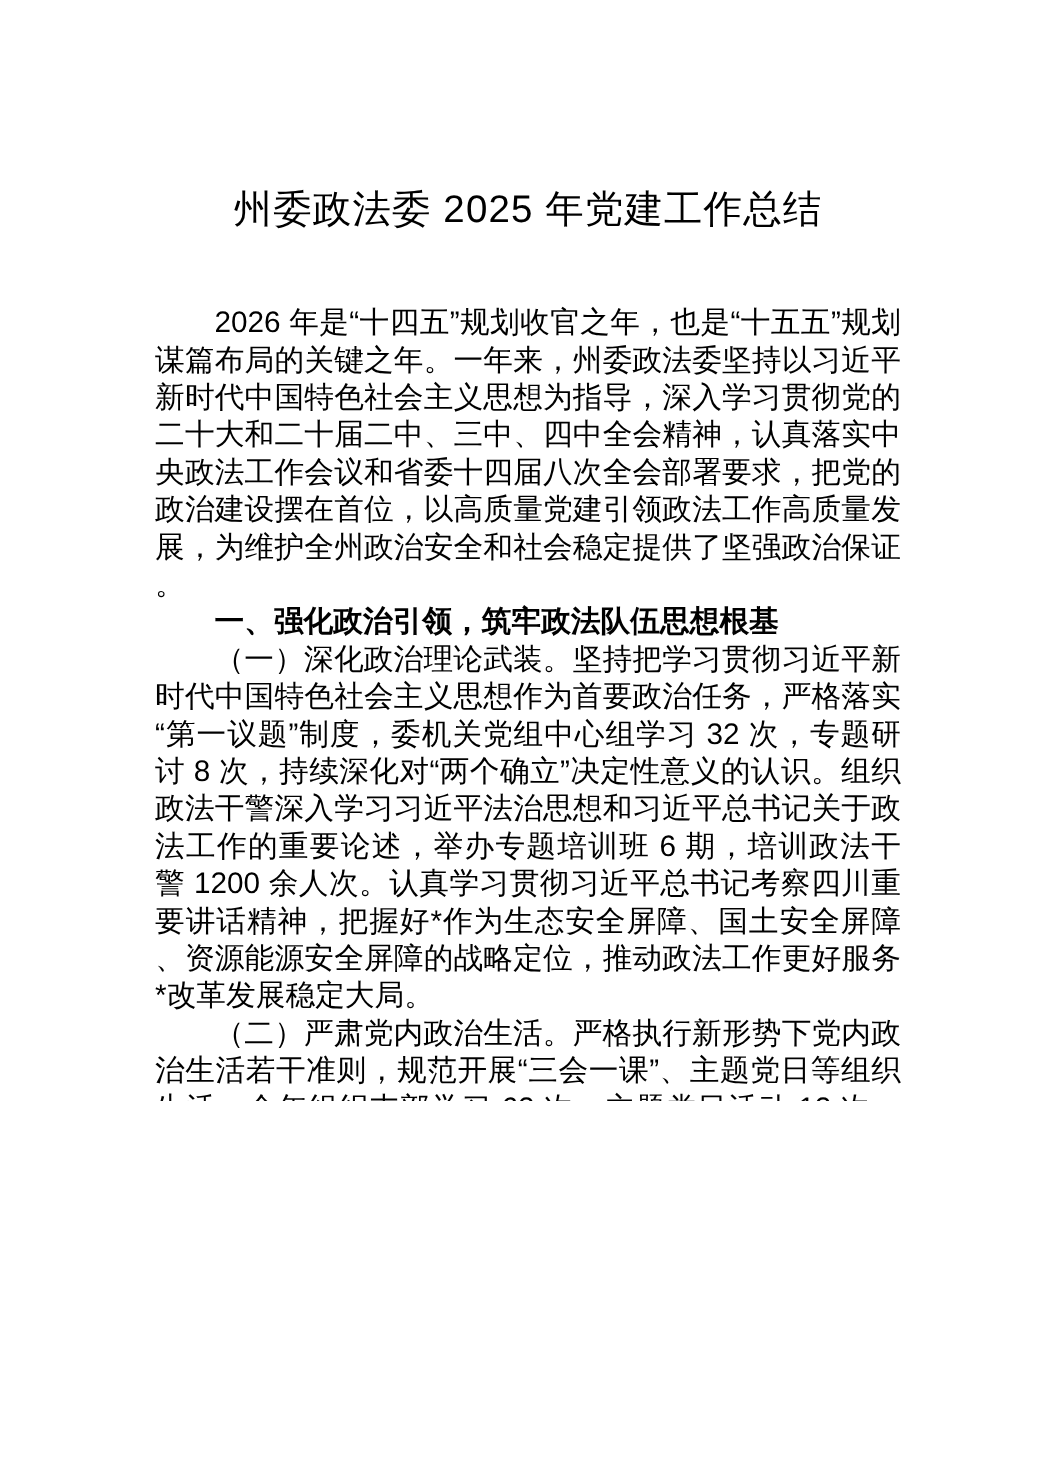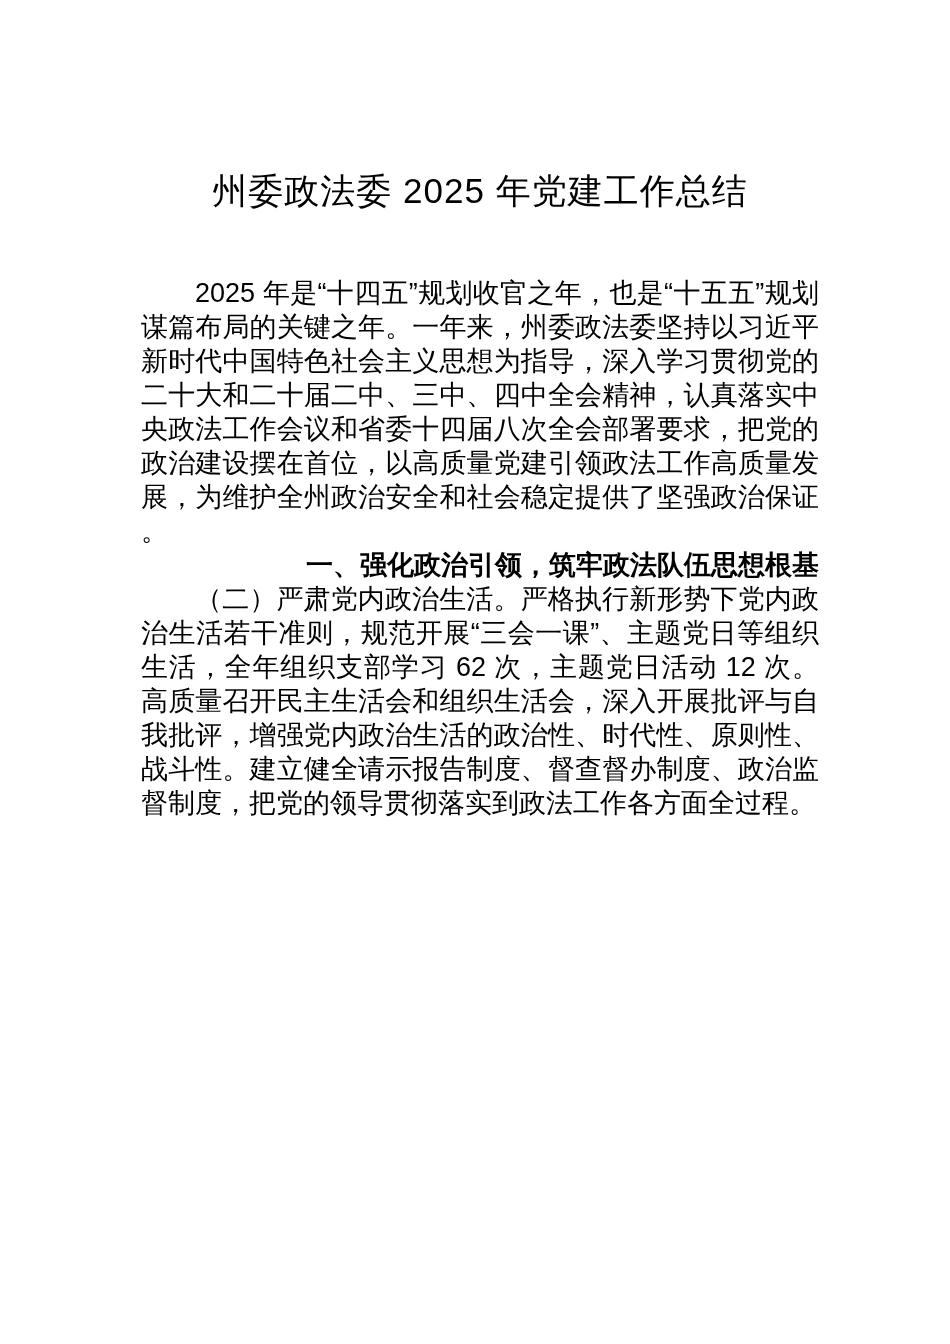--- a/index.html
+++ b/index.html
@@ -36,42 +36,43 @@
     font-size: 27px;
     line-height: 34px;
     text-align: justify;
     text-indent: 54px;
     text-justify: inter-ideograph;
     word-break: break-all;
     line-break: anywhere;
   }
   .para.heading {
     font-weight: bold;
-    text-align: right;
+    text-align: left;
   }
   .page-number {
     position: absolute;
     top: 1188px;
     left: 0;
     width: 100%;
     text-align: center;
     font-size: 26px;
     line-height: 28px;
     font-family: "Liberation Serif", serif;
   }
 </style>
 </head>
 <body>
 
 <div class="page">
   <div class="content">
     <h1 class="doc-title">州委政法委 2025 年党建工作总结</h1>
 
-    <p class="para">2025 年是“十四五”规划收官之年，也是“十五五”规划谋篇布局的关键之年。一年来，州委政法委坚持以习近平新时代中国特色社会主义思想为指导，深入学习贯彻党的二十大和二十届二中、三中、四中全会精神，认真落实中央政法工作会议和省委十四届八次全会部署要求，把党的政治建设摆在首位，以高质量党建引领政法工作高质量发展，为维护全州政治安全和社会稳定提供了坚强政治保证。</p>
+    <p class="para">2026 年是“十四五”规划收官之年，也是“十五五”规划谋篇布局的关键之年。一年来，州委政法委坚持以习近平新时代中国特色社会主义思想为指导，深入学习贯彻党的二十大和二十届二中、三中、四中全会精神，认真落实中央政法工作会议和省委十四届八次全会部署要求，把党的政治建设摆在首位，以高质量党建引领政法工作高质量发展，为维护全州政治安全和社会稳定提供了坚强政治保证。</p>
 
     <p class="para heading">一、强化政治引领，筑牢政法队伍思想根基</p>
 
+    <p class="para">（一）深化政治理论武装。坚持把学习贯彻习近平新时代中国特色社会主义思想作为首要政治任务，严格落实“第一议题”制度，委机关党组中心组学习 32 次，专题研讨 8 次，持续深化对“两个确立”决定性意义的认识。组织政法干警深入学习习近平法治思想和习近平总书记关于政法工作的重要论述，举办专题培训班 6 期，培训政法干警 1200 余人次。认真学习贯彻习近平总书记考察四川重要讲话精神，把握好*作为生态安全屏障、国土安全屏障、资源能源安全屏障的战略定位，推动政法工作更好服务*改革发展稳定大局。</p>
 
     <p class="para">（二）严肃党内政治生活。严格执行新形势下党内政治生活若干准则，规范开展“三会一课”、主题党日等组织生活，全年组织支部学习 62 次，主题党日活动 12 次。高质量召开民主生活会和组织生活会，深入开展批评与自我批评，增强党内政治生活的政治性、时代性、原则性、战斗性。建立健全请示报告制度、督查督办制度、政治监督制度，把党的领导贯彻落实到政法工作各方面全过程。</p>
   </div>
 
   <div class="page-number">1</div>
 </div>
 
 </body></html>

